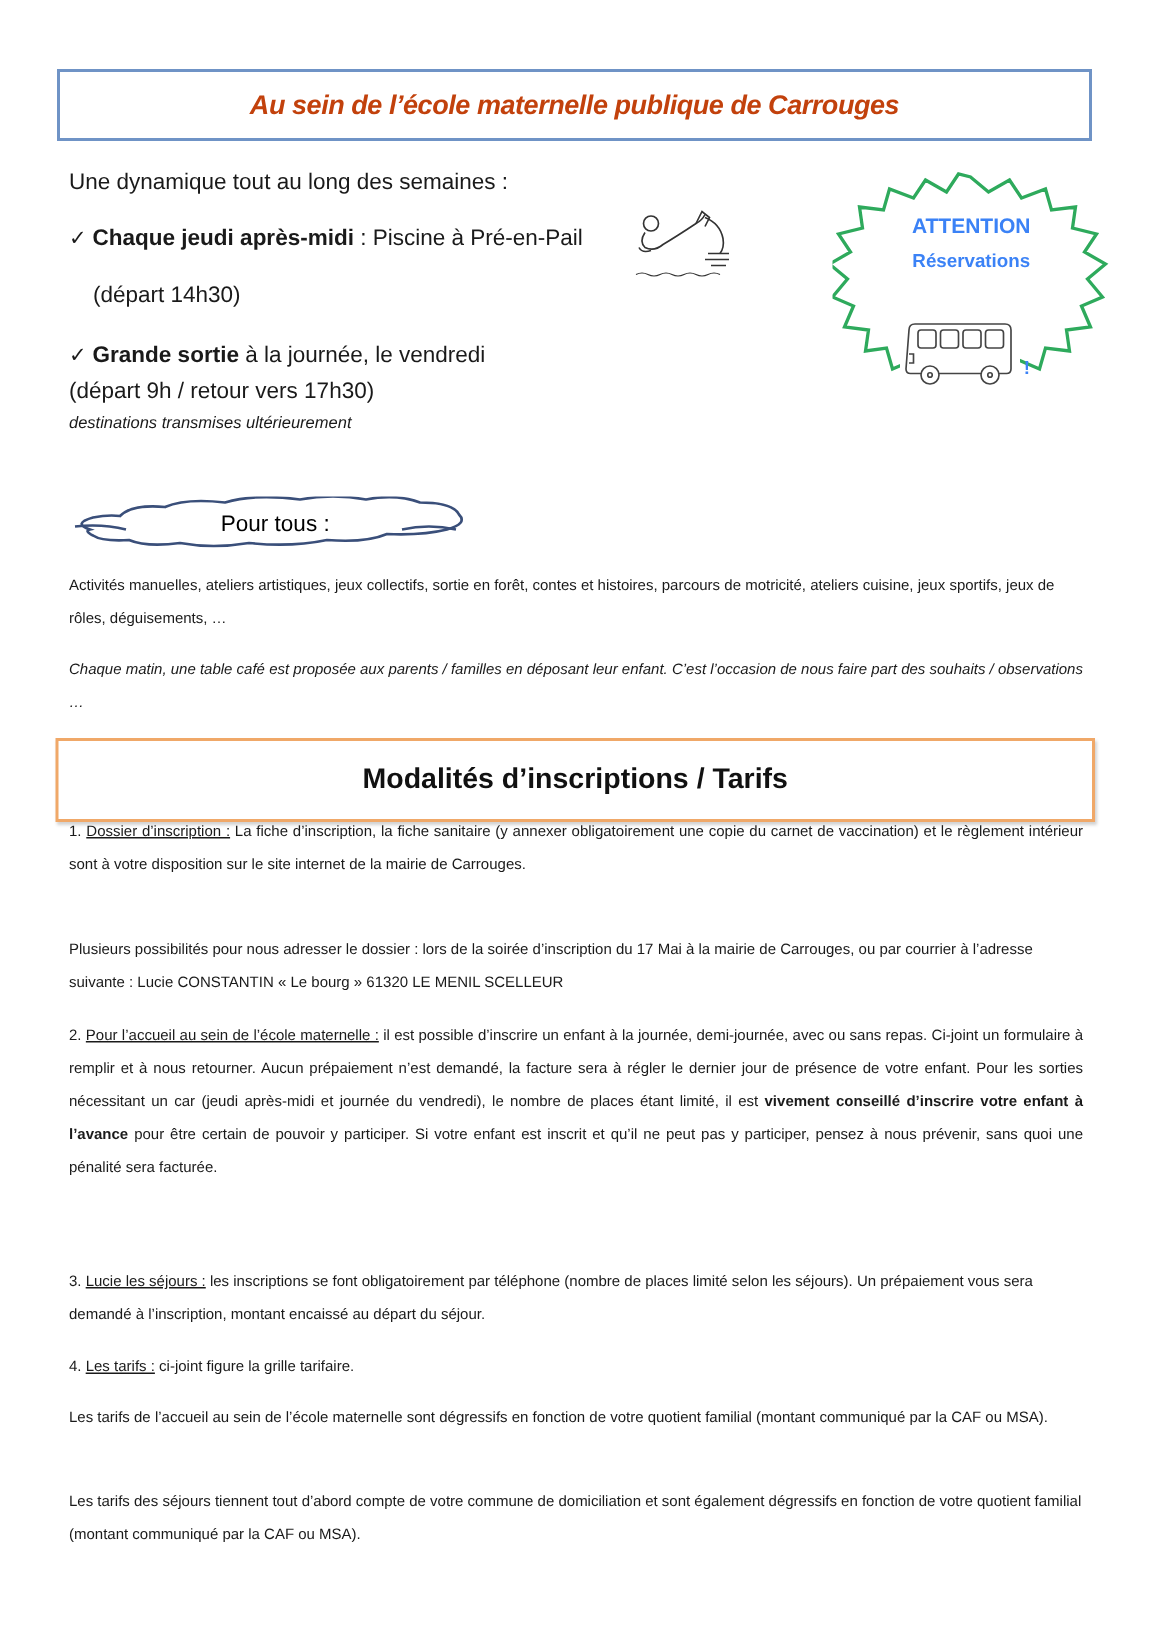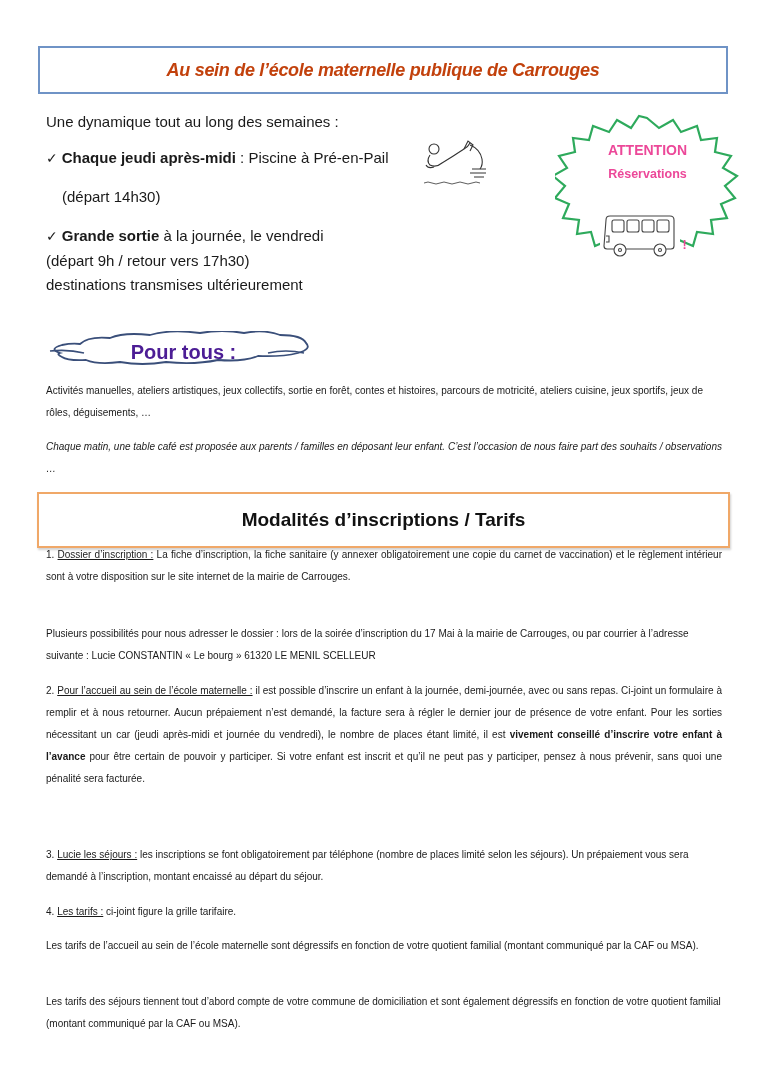--- a/index.html
+++ b/index.html
@@ -11,38 +11,38 @@
   .title-box {
     left: 38px; top: 46px; width: 690px; height: 48px;
     border: 2px solid #6f93c6; box-sizing: border-box;
     display: flex; align-items: center; justify-content: center;
   }
   .title-text {
     font-style: italic; font-weight: bold; font-size: 18px; color: #c2410c;
     letter-spacing: -0.3px; white-space: nowrap;
   }
   .t { font-size: 15px; line-height: 22px; white-space: nowrap; }
-  .small-it { font-size: 15px; }
+  .small-it { font-size: 11px; font-style: italic; }
   .check { font-size: 14px; margin-right: 4px; }
   b { font-weight: bold; }
   .para {
     left: 46px; width: 676px; font-size: 10px; line-height: 22px;
   }
   .justify { text-align: justify; text-align-last: left; }
   .u { text-decoration: underline; }
   .section-box {
     left: 37px; top: 492px; width: 693px; height: 56px;
     border: 2px solid #f0a868; box-sizing: border-box;
     display: flex; align-items: center; justify-content: center;
     box-shadow: 1px 2px 2px rgba(0,0,0,0.18);
   }
   .section-text { font-weight: bold; font-size: 19px; color: #111; }
-  .cloud-label { font-weight: bold; font-size: 20px; color: #4c1d95; }
+  .cloud-label { font-weight: normal; font-size: 15px; color: #000000; }
   .burst-text {
-    font-weight: bold; text-align: center; color: #ec4899;
+    font-weight: bold; text-align: center; color: #3b82f6;
   }
 </style>
 </head>
 <body>
 
 <div class="abs title-box">
   <span class="title-text">Au sein de l’école maternelle publique de Carrouges</span>
 </div>
 
 <div class="abs t" style="left:46px; top:111px;">Une dynamique tout au long des semaines :</div>

